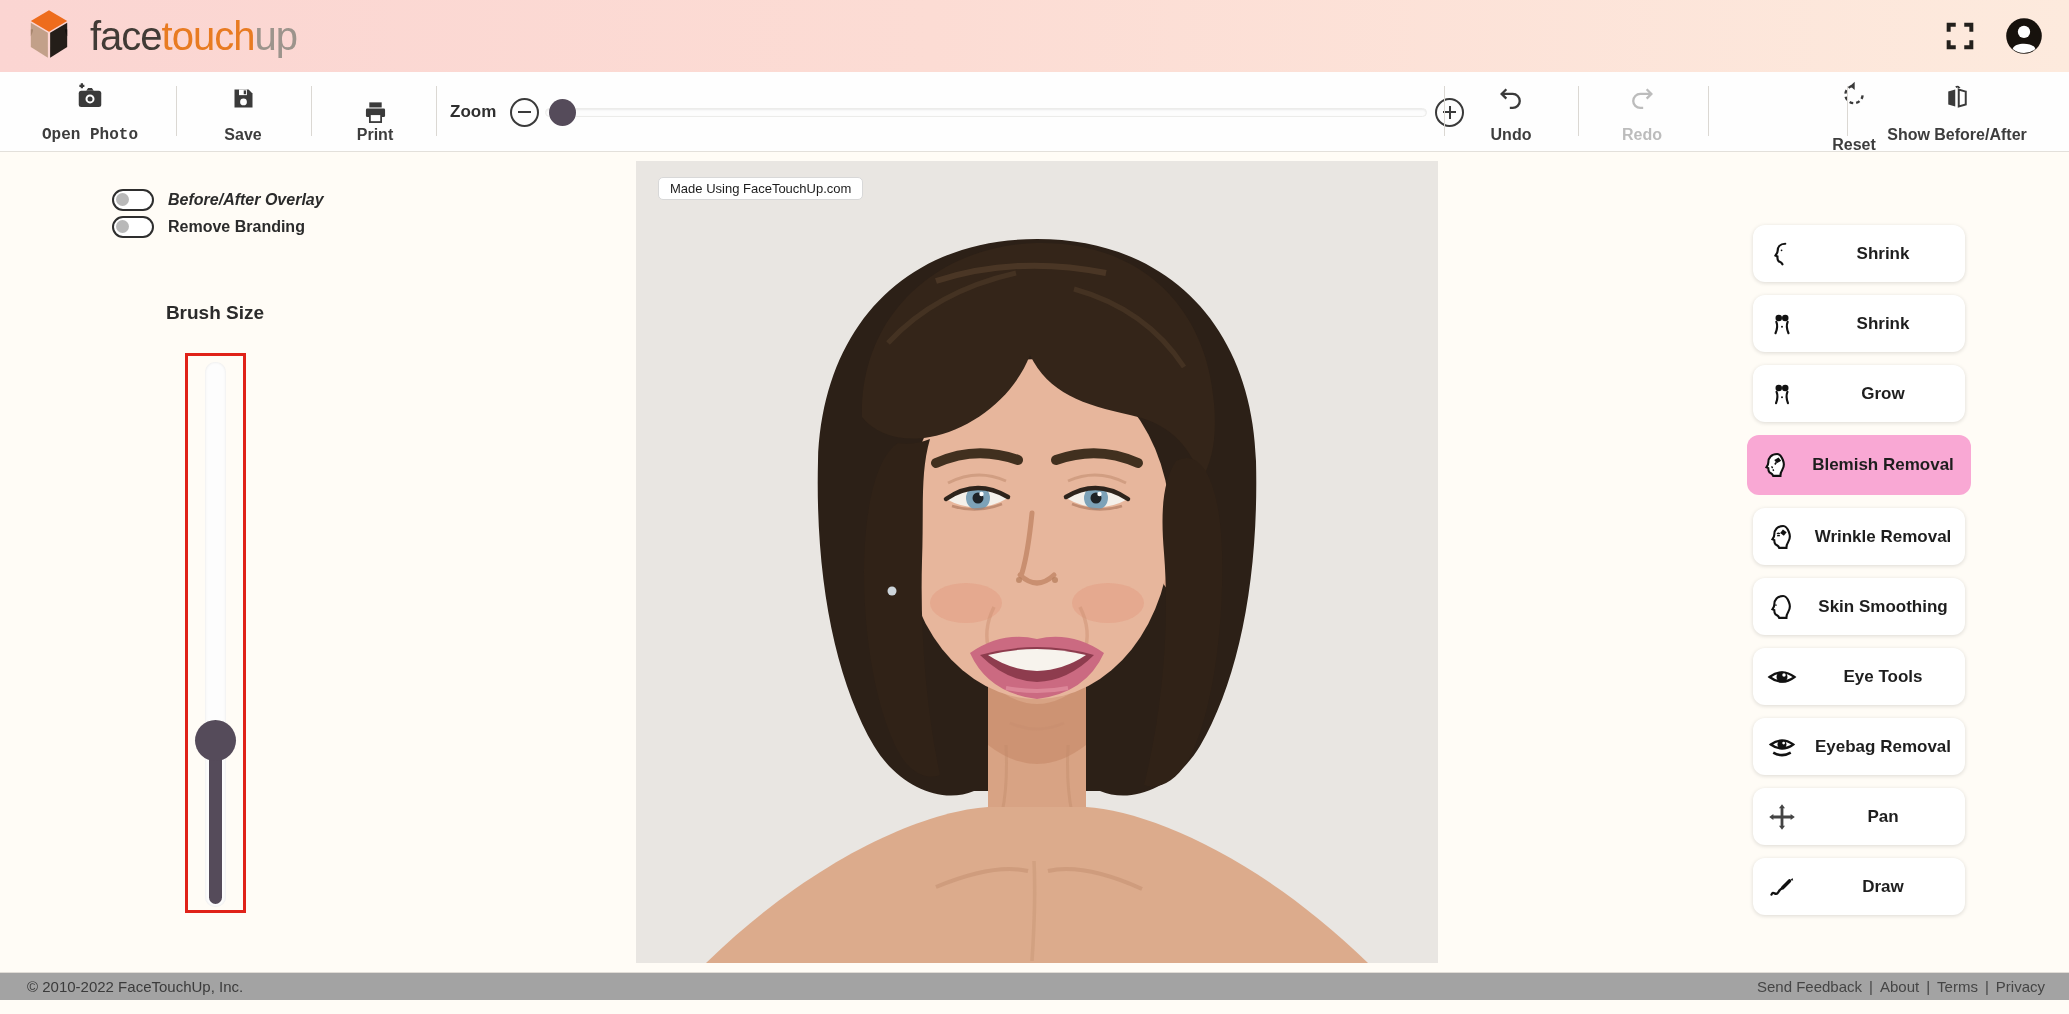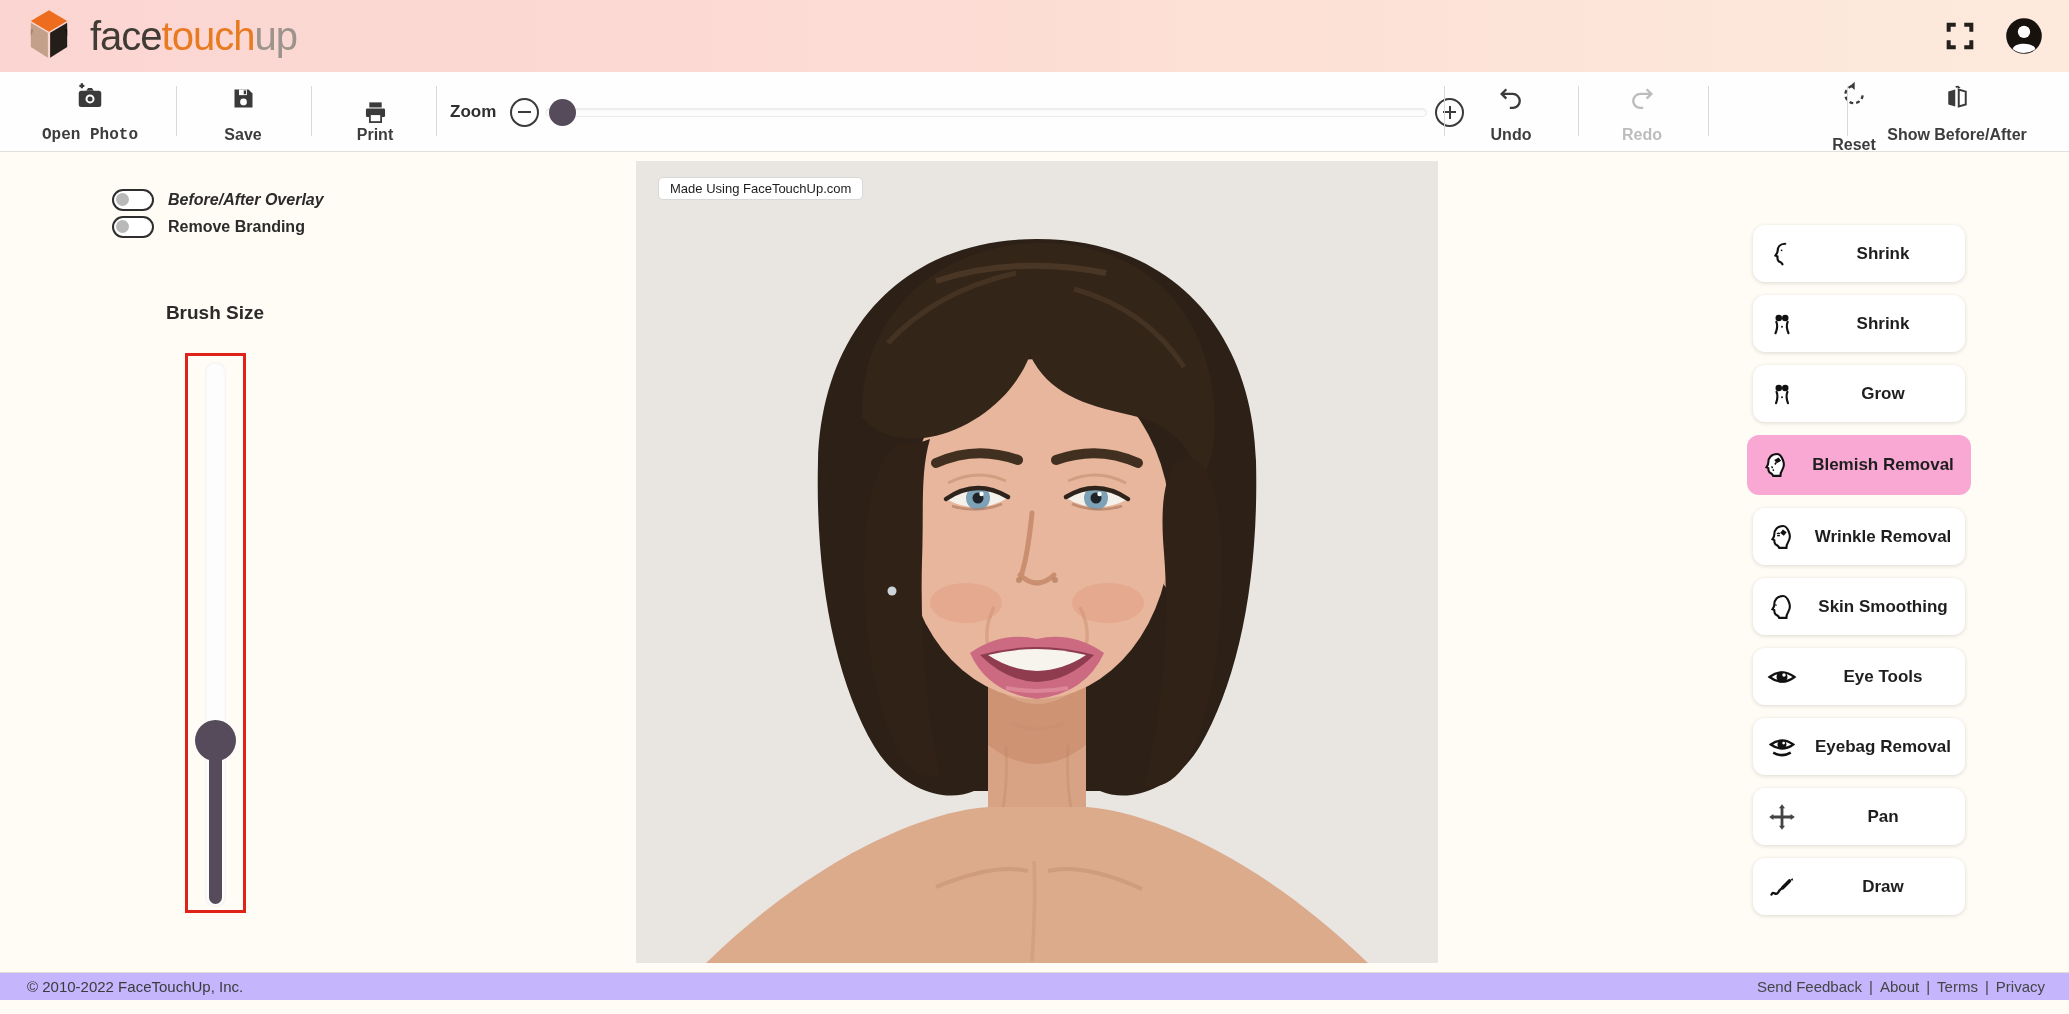--- a/index.html
+++ b/index.html
@@ -65,21 +65,21 @@
   
   .tool-panel { position:absolute; left:1753px; top:225px; width:212px; }
   .tool-btn { position:relative; width:212px; height:57px; margin-bottom:13px; background:#fff;
     border-radius:12px; box-shadow:0 1px 4px rgba(0,0,0,.14); display:flex; align-items:center; cursor:pointer; }
   .tool-btn.selected { background:#f9a8d4; width:224px; margin-left:-6px; height:60px; box-shadow:none; }
   .tool-icon { width:58px; display:flex; align-items:center; justify-content:center; color:#111; flex:none; }
   .tool-label { flex:1; text-align:center; font-size:17px; font-weight:bold; color:#1e1e1e;
     padding-right:10px; white-space:nowrap; }
 
   
-  .footer { position:absolute; left:0; top:972px; width:2069px; height:28px; background:#c4b5fd;
+  .footer { position:absolute; left:0; top:972px; width:2069px; height:28px; background:#a3a3a3;
     border-top:1px solid #e0dcd6; display:flex; align-items:center; justify-content:space-between; }
   .footer-left { margin-left:27px; font-size:15px; color:#3b3b3b; }
   .footer-right { margin-right:24px; font-size:15px; color:#454545; display:flex; gap:7px; }
   .footer-right a { color:#454545; text-decoration:none; cursor:pointer; }
   .fsep { color:#454545; }
 
   svg { overflow:visible; }
 </style>
 </head>
 <body>

